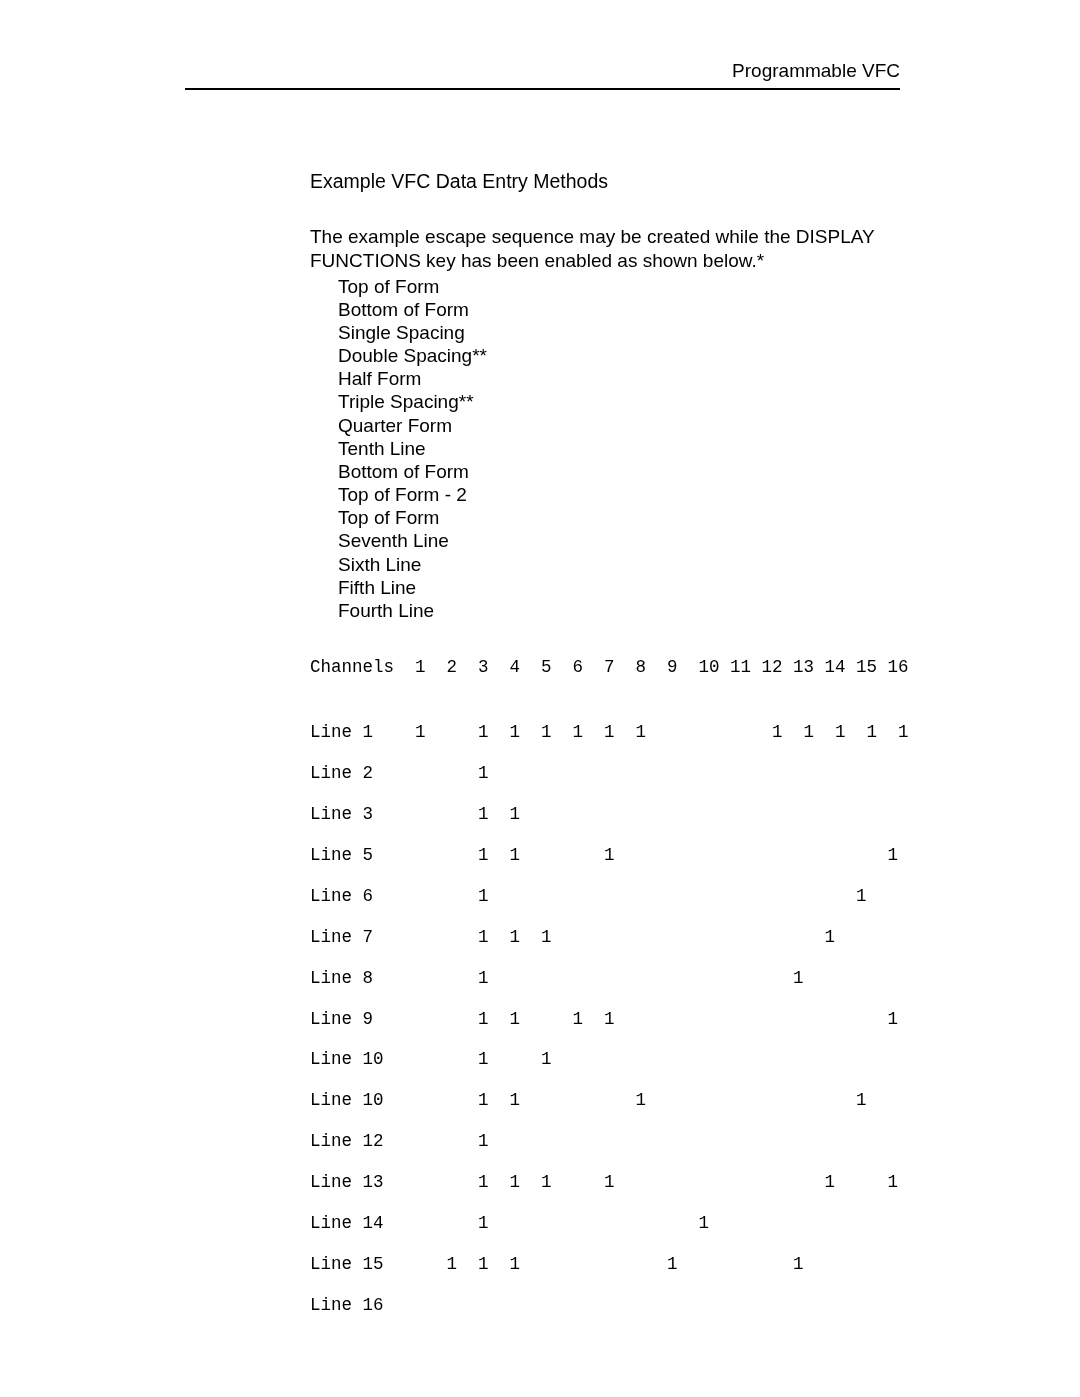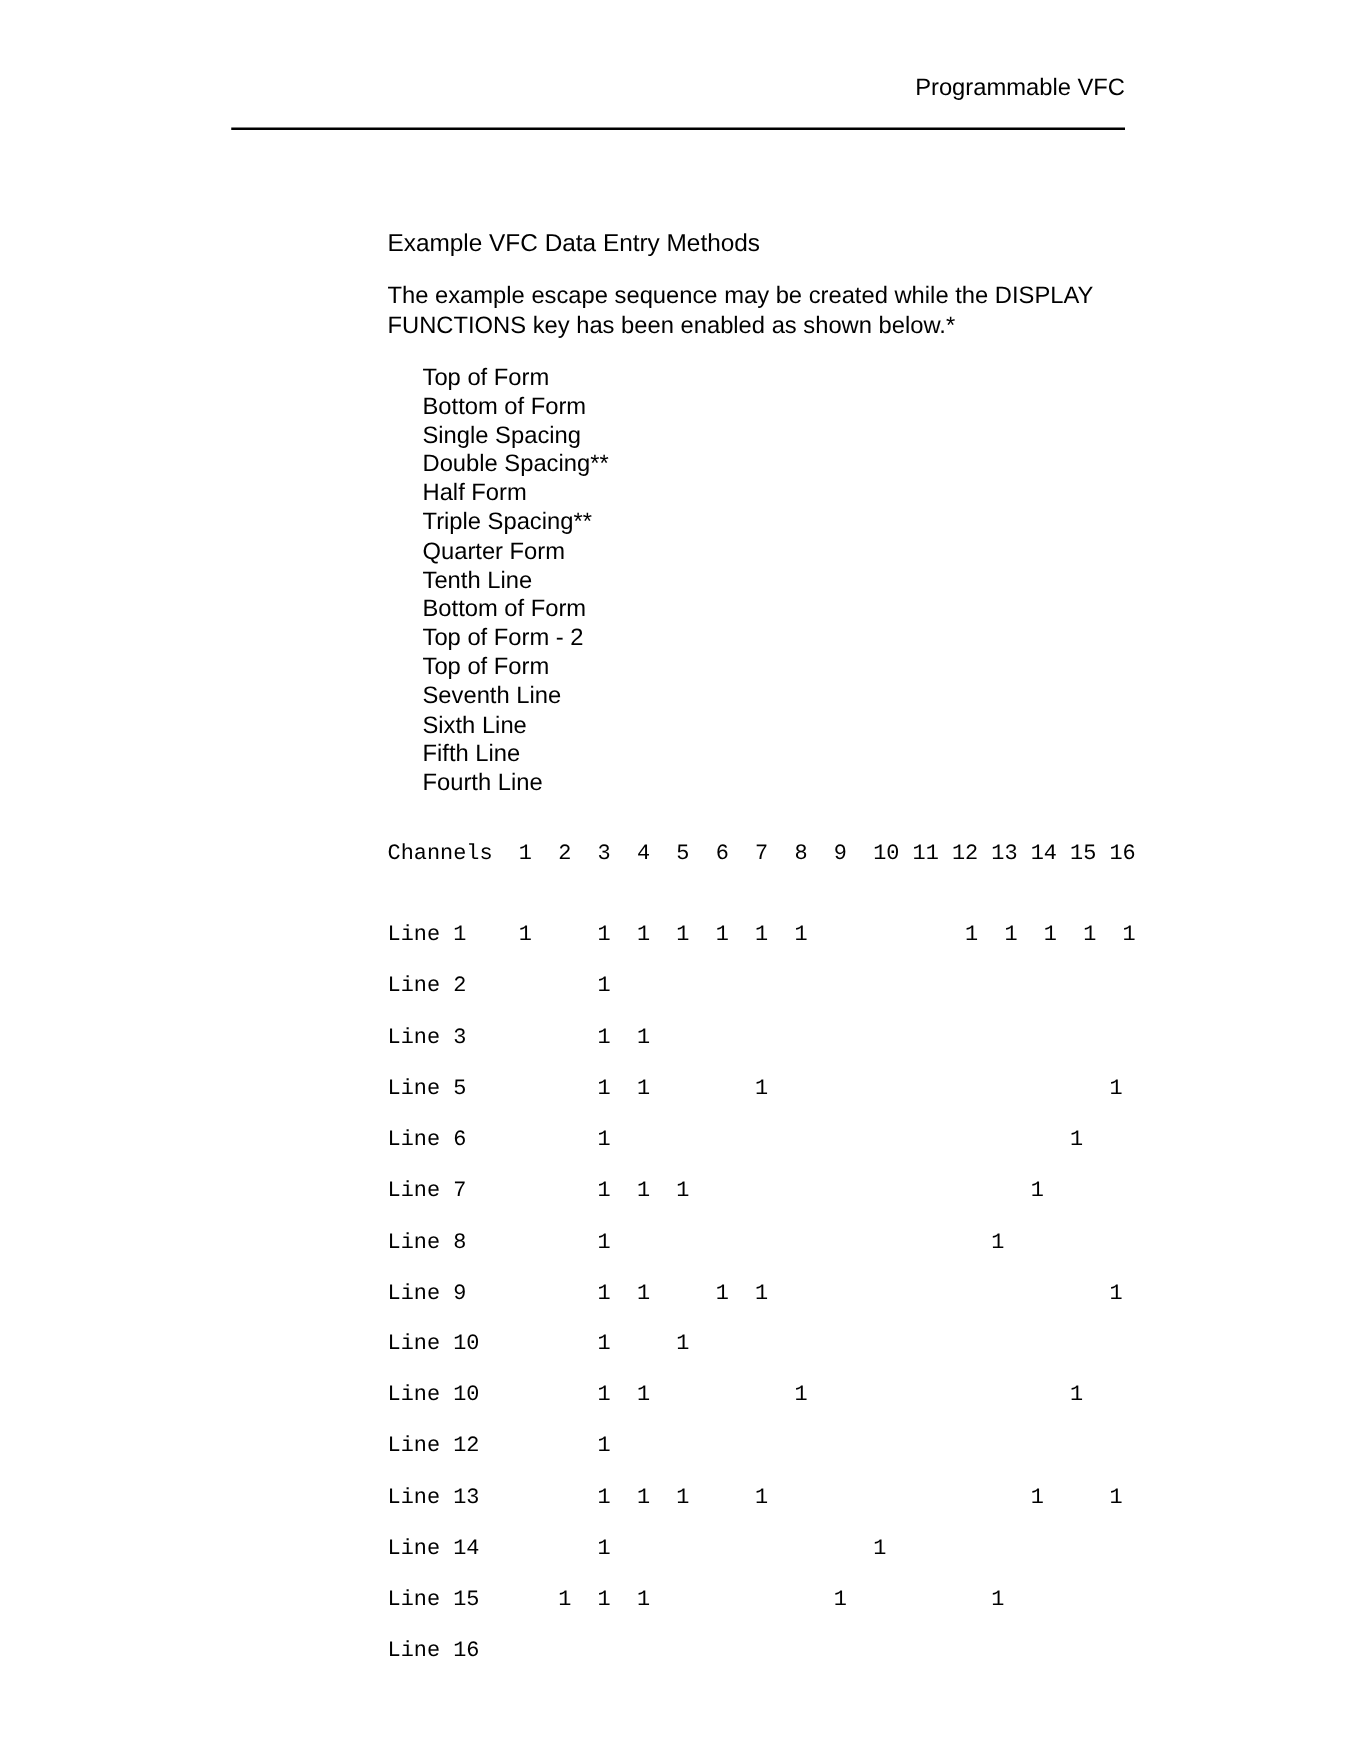--- a/index.html
+++ b/index.html
@@ -10,35 +10,35 @@
     color: #000;
     width: 1080px;
   }
   .page {
     padding: 60px 180px 80px 185px;
     box-sizing: border-box;
   }
   .running-head {
     text-align: right;
     font-size: 19px;
-    padding-bottom: 20px;
+    padding-bottom: 6px;
     border-bottom: 2.5px solid #000;
     margin-bottom: 80px;
   }
   .content {
     padding-left: 125px;
   }
   .section-title {
     font-size: 19.5px;
-    margin-bottom: 18px;
+    margin-bottom: 32px;
   }
   .para {
     font-size: 19px;
     line-height: 1.25;
-    margin-bottom: 18px;
+    margin-bottom: 2px;
   }
   .list {
     font-size: 19px;
     line-height: 1.22;
     margin-bottom: 14px;
     margin-left: 28px;
   }
   .list div {
     white-space: pre;
   }

